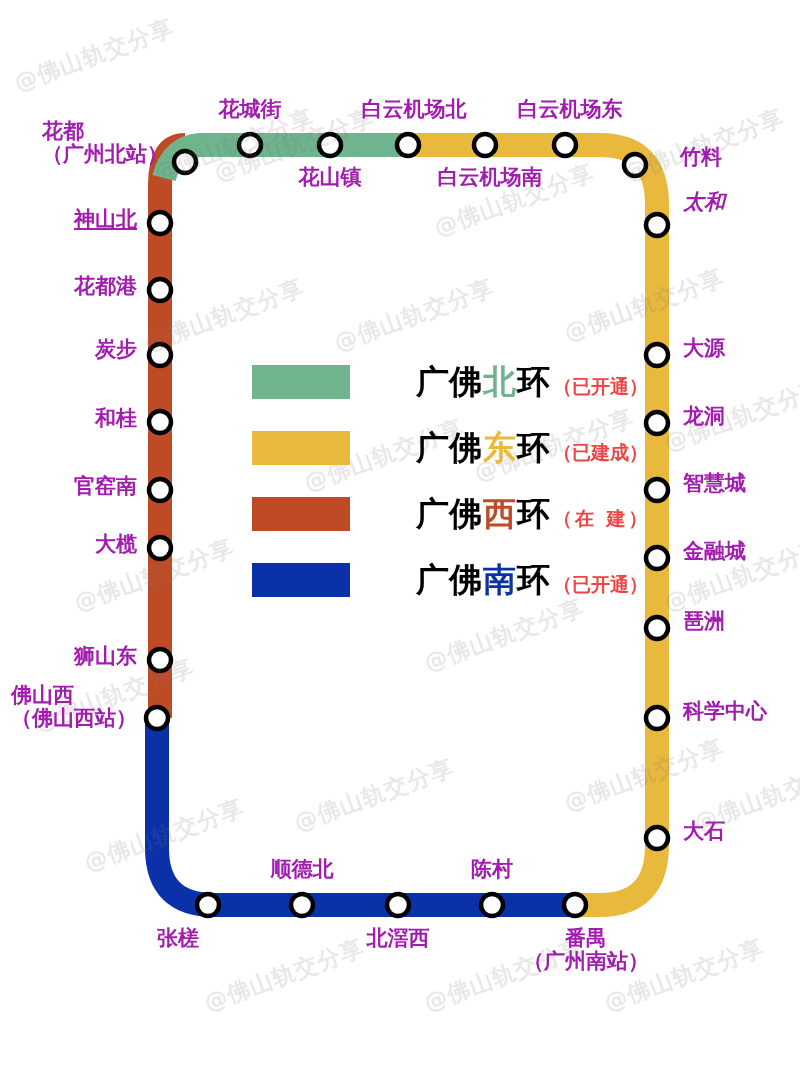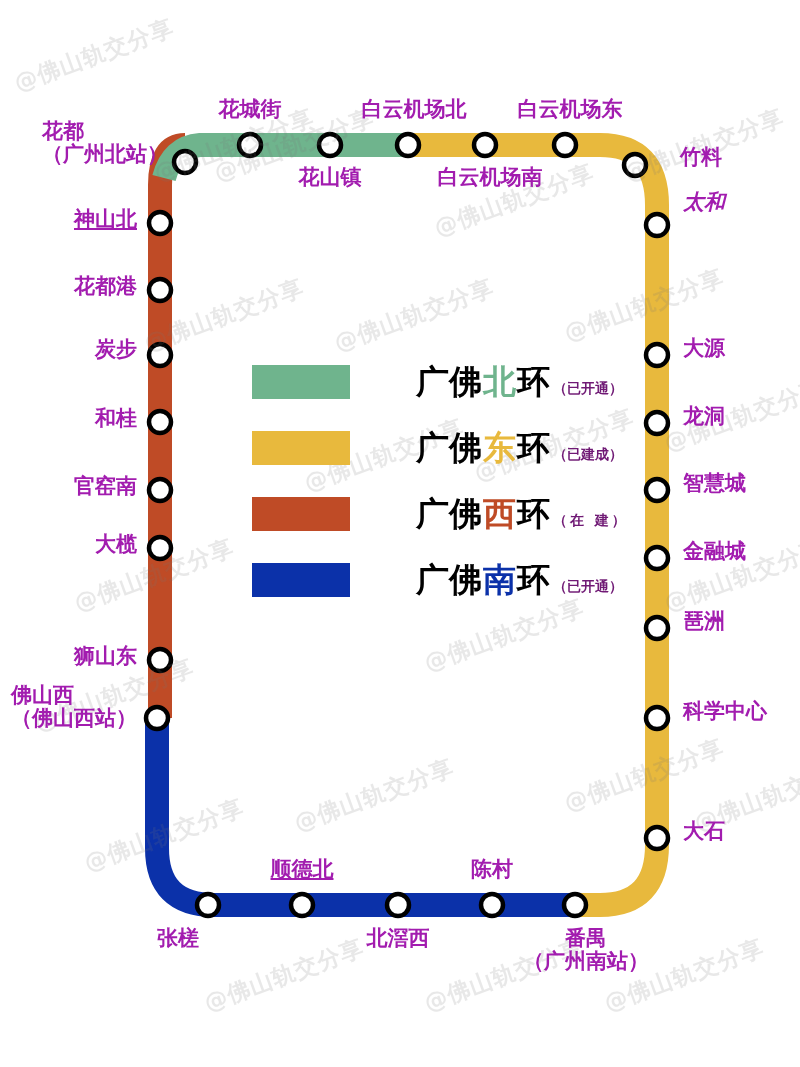--- a/index.html
+++ b/index.html
@@ -48,23 +48,23 @@
     font-family:"DejaVu Sans","Liberation Sans",sans-serif;
     font-weight:bold;
     font-size:33px;
     color:#000;
     white-space:nowrap;
     display:flex;
     align-items:baseline;
   }
   .legend-text .hi{margin:0 1px;}
   .legend-text .note{
-    font-size:14px;
-    font-weight:bold;
-    color:#701a75;
+    font-size:19px;
+    font-weight:bold;
+    color:#ef4444;
     margin-left:3px;
     letter-spacing:0px;
   }
   .legend-text .note.wide{letter-spacing:3px;}
 
   .map-title{
     position:absolute;
     left:210px;top:632px;
     font-family:"DejaVu Serif","Liberation Serif",serif;
     font-weight:bold;
@@ -159,21 +159,21 @@
       <div class="stn-label l" style="left: 683px; top: 337px;"><span>大源</span></div>
       <div class="stn-label l" style="left: 683px; top: 405px;"><span>龙洞</span></div>
       <div class="stn-label l" style="left: 683px; top: 472px;"><span>智慧城</span></div>
       <div class="stn-label l" style="left: 683px; top: 540px;"><span>金融城</span></div>
       <div class="stn-label l" style="left: 683px; top: 610px;"><span>琶洲</span></div>
       <div class="stn-label l" style="left: 683px; top: 700px;"><span>科学中心</span></div>
       <div class="stn-label l" style="left: 683px; top: 820px;"><span>大石</span></div>
       <div class="stn-label c" style="left: 523px; top: 927px;"><span>番禺</span><span class="sub">（广州南站）</span></div>
       <div class="stn-label c" style="left: 471px; top: 858px;"><span>陈村</span></div>
       <div class="stn-label c" style="left: 366.5px; top: 927px;"><span>北滘西</span></div>
-      <div class="stn-label c" style="left: 270.5px; top: 858px; text-decoration: underline;"><span>顺德北</span></div>
+      <div class="stn-label c" style="left: 270.5px; top: 858px;"><span>顺德北</span></div>
       <div class="stn-label c" style="left: 157px; top: 927px;"><span>张槎</span></div>
       <div class="stn-label r" style="left: 11px; top: 684px;"><span>佛山西</span><span class="sub">（佛山西站）</span></div>
       <div class="stn-label r" style="left: 74px; top: 645px;"><span>狮山东</span></div>
       <div class="stn-label r" style="left: 95px; top: 533px;"><span>大榄</span></div>
       <div class="stn-label r" style="left: 74px; top: 475px;"><span>官窑南</span></div>
       <div class="stn-label r" style="left: 95px; top: 407px;"><span>和桂</span></div>
       <div class="stn-label r" style="left: 95px; top: 340px; font-family: Liberation Mono, monospace;"><span>炭步</span></div>
       <div class="stn-label r" style="left: 74px; top: 275px;"><span>花都港</span></div>
       <div class="stn-label r" style="left: 74px; top: 208px; text-decoration: underline;"><span>神山北</span></div>
     </div>

